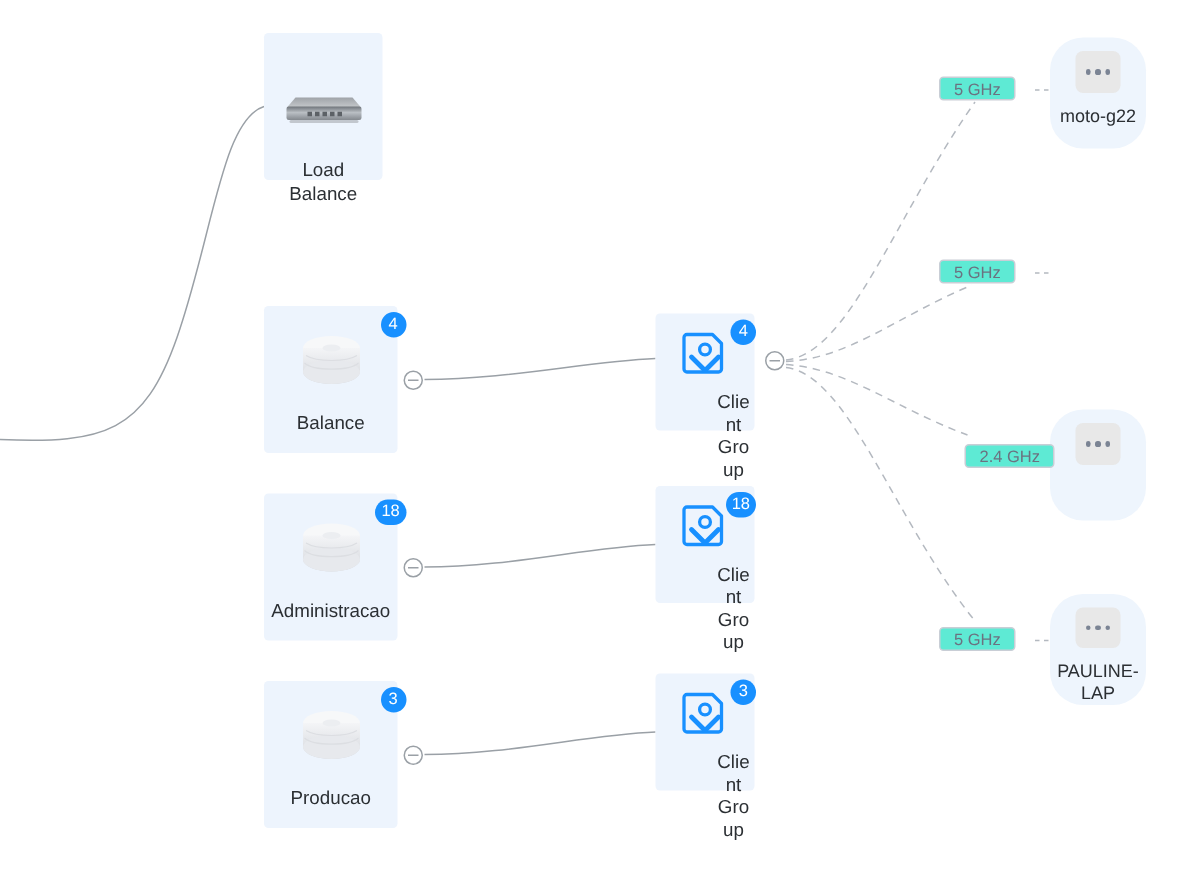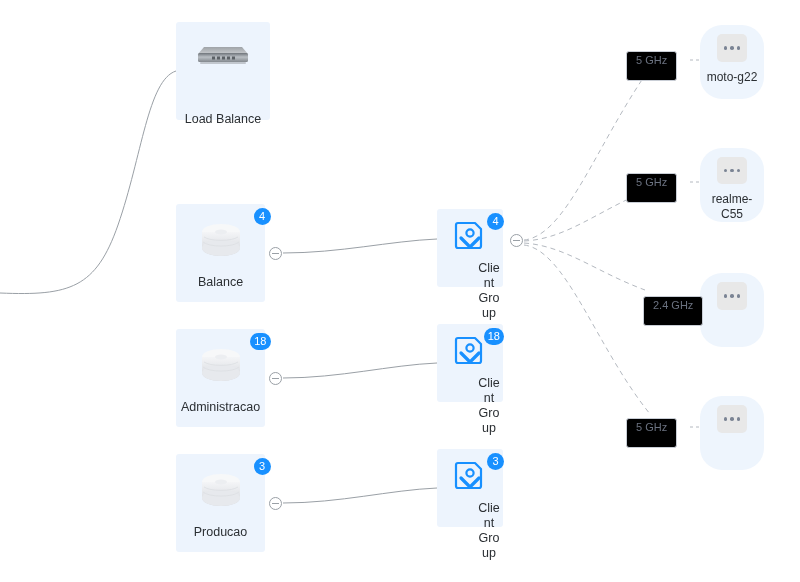--- a/index.html
+++ b/index.html
@@ -73,24 +73,23 @@
     font-size: 11px;
     line-height: 17px;
     text-align: center;
     font-family: "Liberation Sans", sans-serif;
   }
 
   
   #node-load-balance {
     left: 176px;
     top: 22px;
-    width: 94px;
+    width: 79px;
     height: 98px;
-    padding-top: 19px;
-    gap: 24px;
+    padding-top: 37px;
   }
   #node-load-balance .node-label { margin-top: 16px; }
 
   
   .ap-node {
     left: 176px;
     width: 89px;
     height: 98px;
     padding-top: 14px;
   }
@@ -168,25 +167,25 @@
   }
   #toggle-producao      { left: 269px; top: 247px; }
   #toggle-administracao { left: 269px; top: 372px; }
   #toggle-conteiner     { left: 269px; top: 497px; }
   #toggle-cg-1          { left: 510px; top: 234px; }
 
   
   .freq {
     position: absolute;
     box-sizing: border-box;
-    height: 30px;
+    height: 16px;
     padding: 0 9px;
     border: 1px solid #c9ced6;
     border-radius: 3px;
-    background: #000000;
+    background: #5eead4;
     color: #6b7280;
     font-size: 11px;
     line-height: 16px;
     text-align: left;
     white-space: nowrap;
     cursor: default;
   }
   #freq-1 { left: 626px; top: 51px; }
   #freq-2 { left: 626px; top: 173px; }
   #freq-3 { left: 623px; top: 296px; margin-left: 20px; }
@@ -344,41 +343,34 @@
   </div>
 
   <div class="node device" id="node-dev-1">
     <span class="dev-icon">
         <i></i>
         <i></i>
         <i></i>
       </span>
     <span class="node-label">moto-g22</span>
   </div>
-  <div class="node device" id="node-dev-2">
-    <span class="dev-icon">
-        <i></i>
-        <i></i>
-        <i></i>
-      </span>
-    <span class="node-label">realme-C55</span>
-  </div>
   <div class="node device" id="node-dev-3">
     <span class="dev-icon">
         <i></i>
         <i></i>
         <i></i>
       </span>
   </div>
   <div class="node device" id="node-dev-4">
     <span class="dev-icon">
         <i></i>
         <i></i>
         <i></i>
       </span>
+    <span class="node-label">PAULINE-LAP</span>
   </div>
 
   <div class="toggle" id="toggle-producao"></div>
   <div class="toggle" id="toggle-administracao"></div>
   <div class="toggle" id="toggle-conteiner"></div>
   <div class="toggle" id="toggle-cg-1"></div>
 
   <div class="freq" id="freq-1">5 GHz</div>
   <div class="freq" id="freq-2">5 GHz</div>
   <div class="freq" id="freq-3">2.4 GHz</div>

